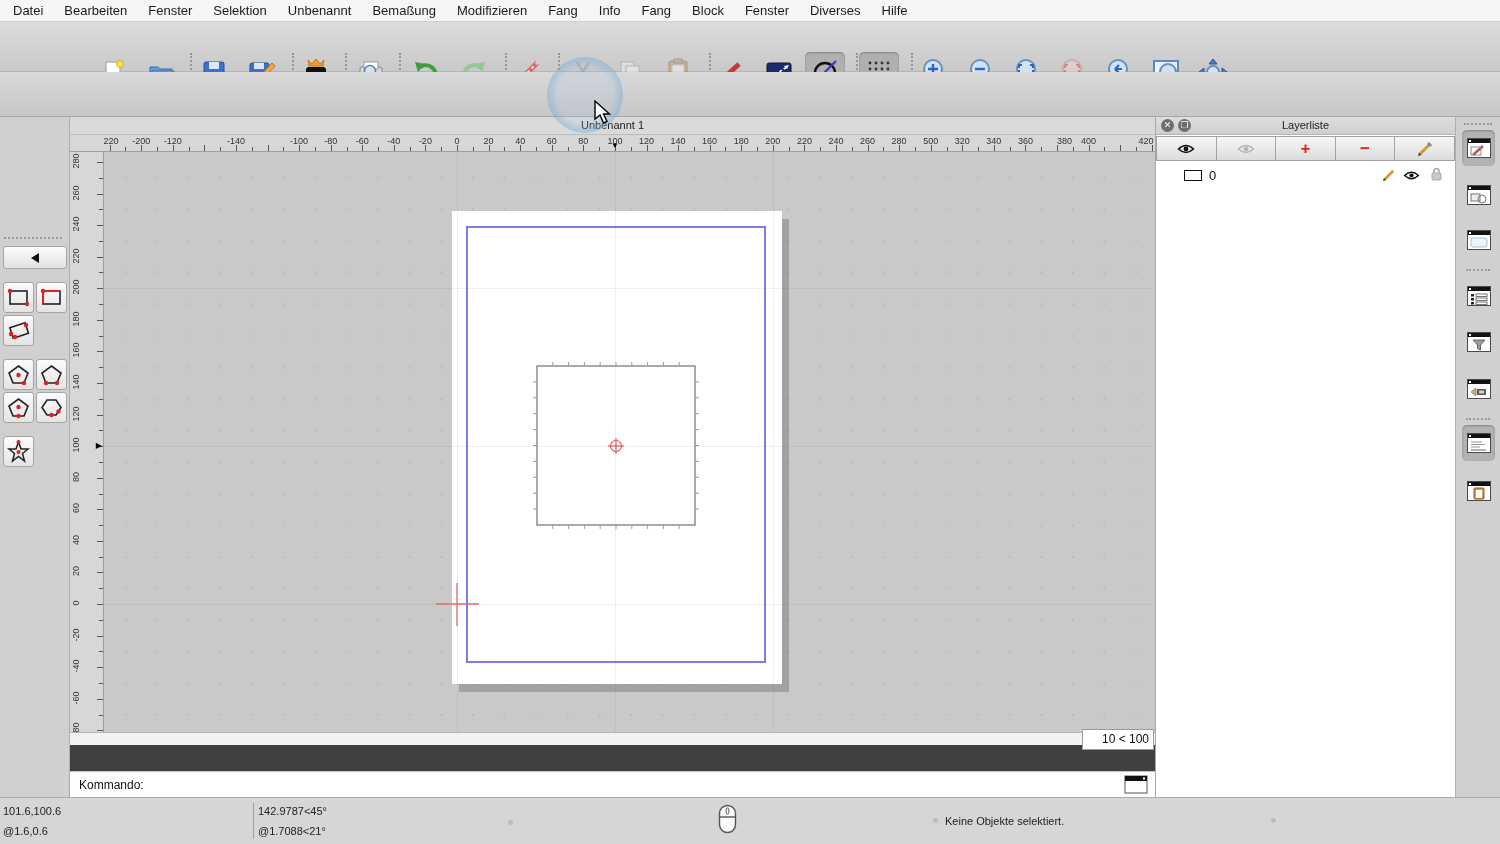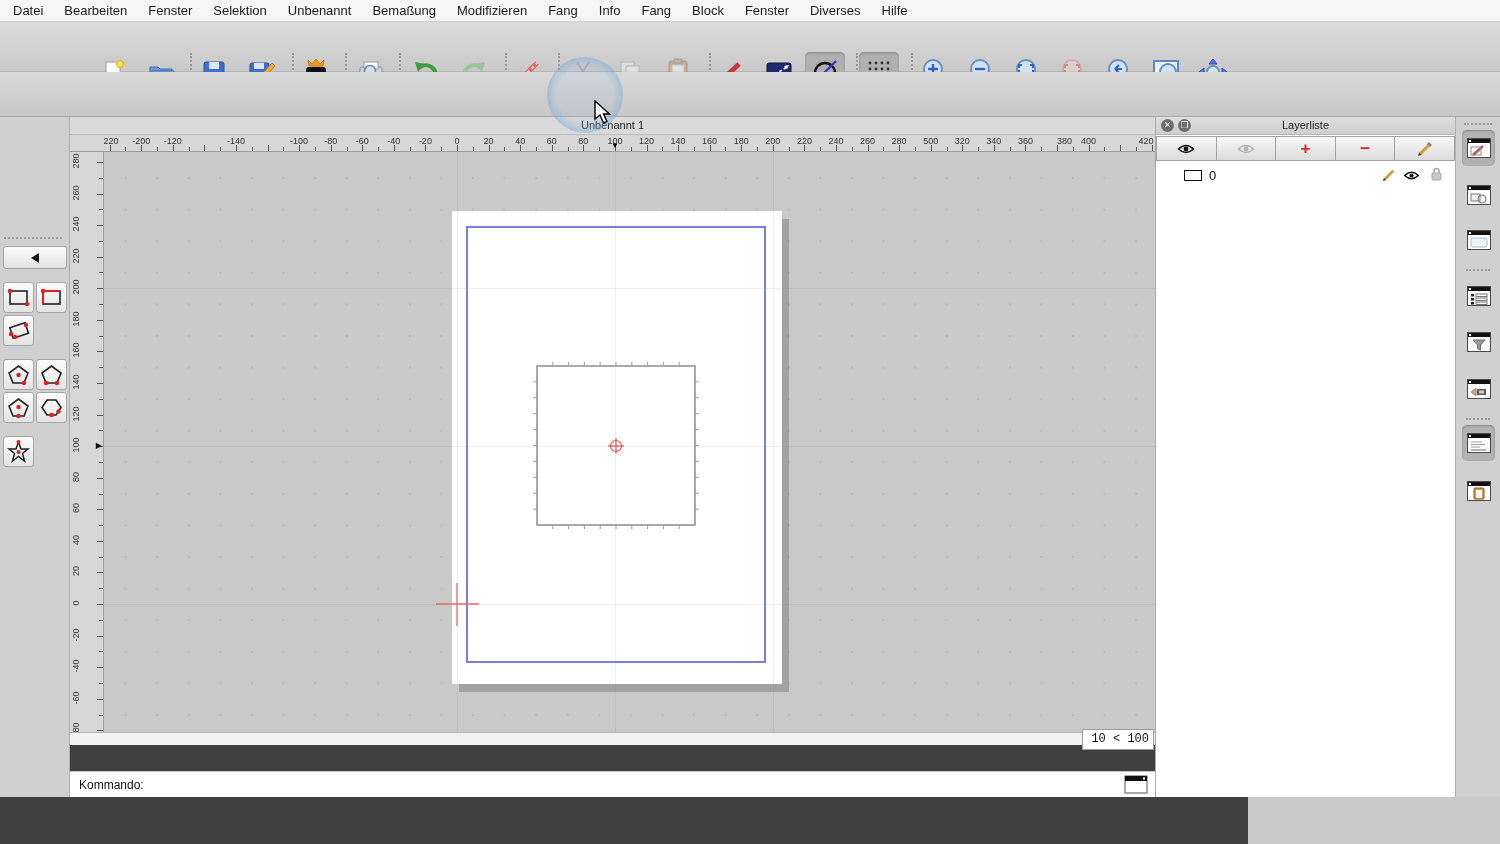--- a/index.html
+++ b/index.html
@@ -93,21 +93,21 @@
   #margin-rect { position:absolute; left:362px; top:74px; width:300px; height:437px;
     border:2px solid #7b7be2; }
   .mgv { position:absolute; top:0; width:1px; height:580px; background:rgba(120,120,120,.12); }
   .mgh { position:absolute; left:0; height:1px; width:1051px; background:rgba(120,120,120,.12); }
   #entity-svg { position:absolute; left:0; top:0; }
 
   #canvas-bottom { position:absolute; left:70px; top:732px; width:1085px; height:13px;
     background:#f2f2f2; border-top:1px solid #b5b5b5; }
   #grid-info { position:absolute; left:1082px; top:729px; width:72px; height:21px;
     background:#fff; border:1px solid #9c9c9c; font-size:12px; color:#111;
-    text-align:right; padding:2px 4px 0 0;font-family:Liberation Mono, monospace; }
+    text-align:right; padding:2px 4px 0 0; }
 
   
   #cmd-history { position:absolute; left:70px; top:745px; width:1085px; height:26px;
     background:#fff; border-top:1px solid #adadad; font-size:12px; padding:5px 0 0 9px; }
   #cmd-history .prompt { color:#2424cc; font-style:italic; }
   #cmd-history .value { color:#2424cc; margin-left:5px; }
   #cmd-row { position:absolute; left:70px; top:771px; width:1085px; height:26px;
     background:#fff; border-top:1px solid #c3c3c3; font-size:12px; color:#111; }
   #cmd-row .label { position:absolute; left:9px; top:6px; }
   #cmd-input { position:absolute; left:78px; top:2px; width:970px; height:21px;
@@ -983,14 +983,30 @@
           <div class="bar"></div>
           <div class="dot"></div>
         <svg width="22" height="13" viewBox="0 0 22 13" style="position:absolute;left:0;top:5px">
             <rect x="6" y="1" width="10" height="11" rx="1" fill="#d89a4a" stroke="#8a5a1e"></rect>
             <rect x="8" y="3" width="6" height="8" fill="#fff"></rect>
           </svg>
       </div>
     </div>
   </div>
 
+  <div id="statusbar">
+    <span style="position:absolute; left:3px; top:7px">101.6,100.6</span>
+    <span style="position:absolute; left:3px; top:27px">@1.6,0.6</span>
+    <div class="sdiv"></div>
+    <span style="position:absolute; left:258px; top:7px">142.9787&lt;45°</span>
+    <span style="position:absolute; left:258px; top:27px">@1.7088&lt;21°</span>
+    <div class="sdot" style="left:508px; top:22px"></div>
+    <svg style="position:absolute; left:718px; top:6px" width="19" height="30" viewBox="0 0 19 30">
+      <rect x="1.5" y="1.5" width="16" height="27" rx="8" fill="#fafafa" stroke="#555" stroke-width="1.4"></rect>
+      <line x1="1.5" y1="13" x2="17.5" y2="13" stroke="#555" stroke-width="1.4"></line>
+      <rect x="8.2" y="4" width="2.6" height="6" rx="1.3" fill="none" stroke="#555"></rect>
+    </svg>
+    <div class="sdot" style="left:933px; top:20px"></div>
+    <span style="position:absolute; left:945px; top:17px">Keine Objekte selektiert.</span>
+    <div class="sdot" style="left:1271px; top:20px"></div>
+  </div>
 
 </div>
 
 </body></html>

